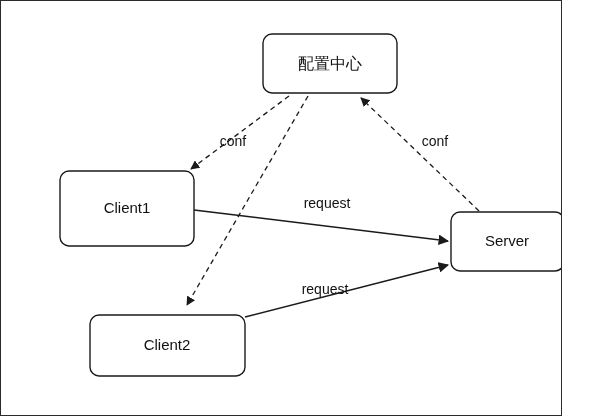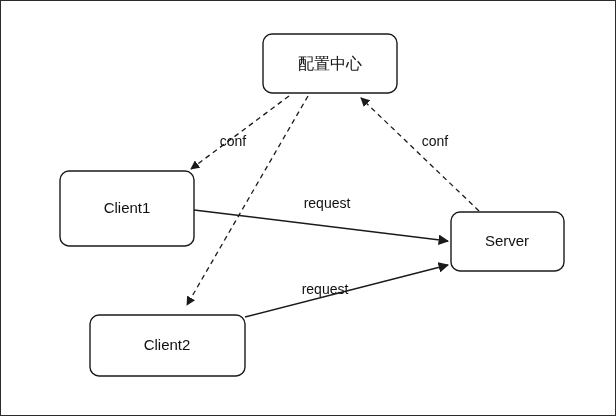--- a/index.html
+++ b/index.html
@@ -2,21 +2,21 @@
 <html><head>
 <meta charset="utf-8">
 <style>
   html, body {
     margin: 0;
     padding: 0;
     background: #ffffff;
   }
   #canvas {
     position: relative;
-    width: 616px;
+    width: 562px;
     height: 416px;
     background: #ffffff;
     border: 1px solid #2b2b2b;
     box-sizing: border-box;
     overflow: hidden;
     font-family: "Liberation Sans", "DejaVu Sans", sans-serif;
   }
   #diagram-svg {
     position: absolute;
     left: 0;

